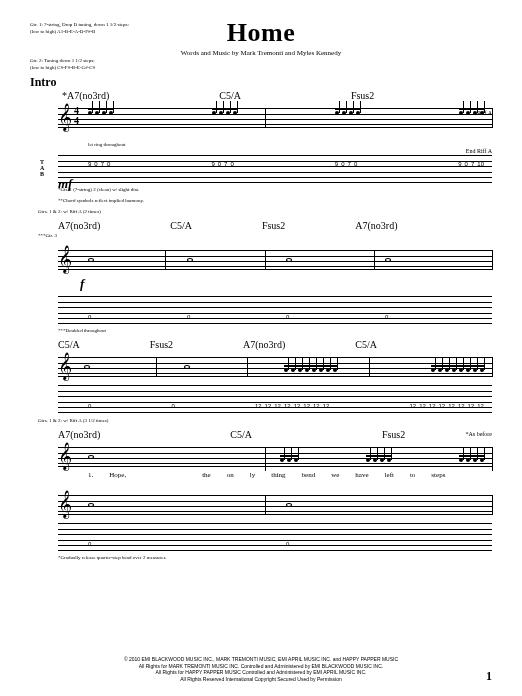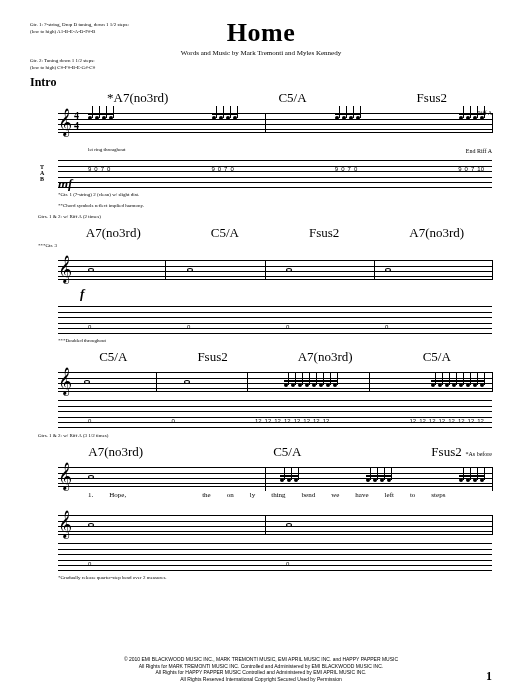--- a/index.html
+++ b/index.html
@@ -22,25 +22,24 @@
     position: absolute;
     font-size: 5px;
     line-height: 1.3;
   }
   .tuning1 { top: 22px; left: 30px; }
   .tuning2 { top: 58px; left: 30px; }
   .section-label { font-size: 12px; font-weight: bold; margin-top: 8px; }
   .tempo { font-size: 7px; margin: 2px 0 1px 6px; }
   .chord-row {
     display: flex;
-    font-size: 13px;
+    font-size: 10px;
     margin-left: 32px;
     gap: 110px;
     margin-bottom: 1px;
-    justify-content: center;
   }
   .chord-row.wide { gap: 70px; }
   .riff-label {
     position: absolute;
     right: 30px;
     font-size: 6px;
   }
   .system {
     margin-bottom: 3px;
   }

